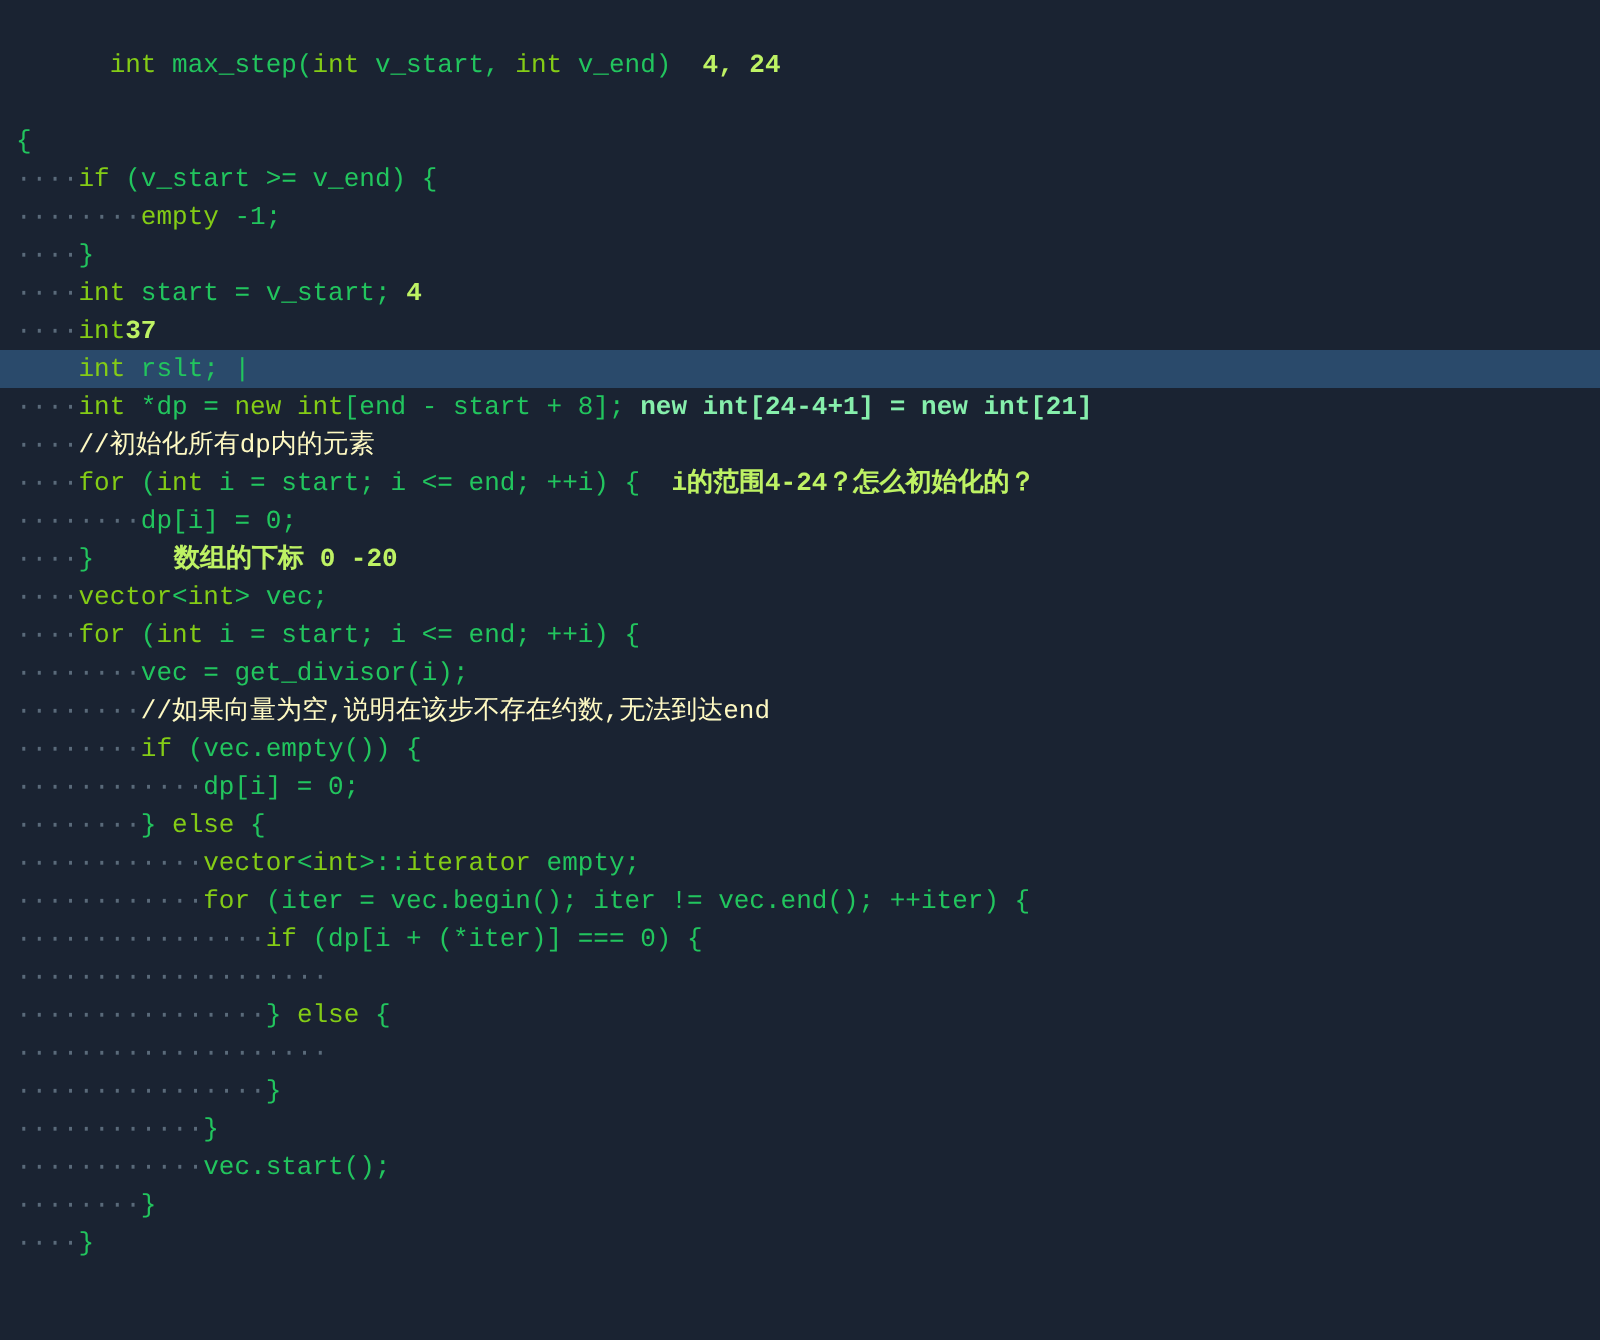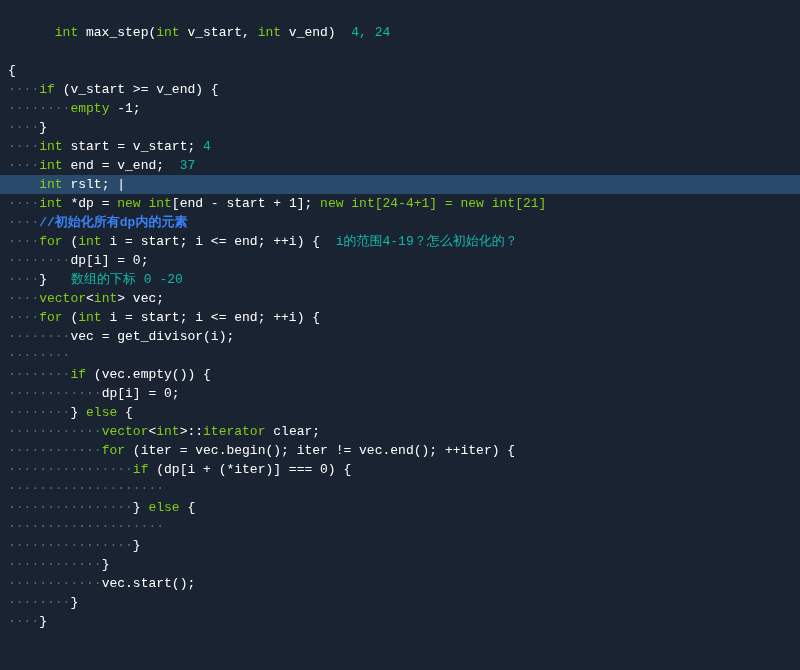--- a/index.html
+++ b/index.html
@@ -25,24 +25,24 @@
       min-height: 19px;
     }
     .line.highlighted {
       background: #2a4a6b;
     }
     .line-content {
       display: inline;
     }
     
     .kw { color: #84cc16; }
-    .comment { color: #3b82f6; font-weight: bold; }
-    .annotation-red { color: #14b8a6; font-weight: normal; }
-    .annotation-blue { color: #84cc16; font-weight: normal; }
-    .text-white { color: #ffffff; }
+    .comment { color: #fef9c3; }
+    .annotation-red { color: #bef264; font-weight: bold; }
+    .annotation-blue { color: #86efac; font-weight: bold; }
+    .text-white { color: #22c55e; }
     .dot { color: #5a6a7a; }
   </style>
 </head>
 <body>
 
 <div class="code-container">
 
   <div class="line">
     <span class="line-content">
       <span class="kw">int</span><span class="text-white"> max_step(</span><span class="kw">int</span><span class="text-white"> v_start, </span><span class="kw">int</span><span class="text-white"> v_end)  </span><span class="annotation-red">4, 24</span>
@@ -63,78 +63,78 @@
 
   <div class="line">
     <span class="dot">····</span><span class="text-white">}</span>
   </div>
 
   <div class="line">
     <span class="dot">····</span><span class="kw">int</span><span class="text-white"> start = v_start; </span><span class="annotation-red">4</span>
   </div>
 
   <div class="line">
-    <span class="dot">····</span><span class="kw">int</span><span class="text-white"> end = v_end;  </span><span class="annotation-red">37</span>
+    <span class="dot">····</span><span class="kw">int</span><span class="annotation-red">37</span>
   </div>
 
   <div class="line highlighted">
     <span class="dot">    </span><span class="kw">int</span><span class="text-white"> rslt; |</span>
   </div>
 
   <div class="line">
-    <span class="dot">····</span><span class="kw">int</span><span class="text-white"> *dp = </span><span class="kw">new</span><span class="text-white"> </span><span class="kw">int</span><span class="text-white">[end - start + 1]; </span><span class="annotation-blue">new int[24-4+1] = new int[21]</span>
+    <span class="dot">····</span><span class="kw">int</span><span class="text-white"> *dp = </span><span class="kw">new</span><span class="text-white"> </span><span class="kw">int</span><span class="text-white">[end - start + 8]; </span><span class="annotation-blue">new int[24-4+1] = new int[21]</span>
   </div>
 
   <div class="line">
     <span class="dot">····</span><span class="comment">//初始化所有dp内的元素</span>
   </div>
 
   <div class="line">
-    <span class="dot">····</span><span class="kw">for</span><span class="text-white"> (</span><span class="kw">int</span><span class="text-white"> i = start; i &lt;= end; ++i) {  </span><span class="annotation-red">i的范围4-19？怎么初始化的？</span>
+    <span class="dot">····</span><span class="kw">for</span><span class="text-white"> (</span><span class="kw">int</span><span class="text-white"> i = start; i &lt;= end; ++i) {  </span><span class="annotation-red">i的范围4-24？怎么初始化的？</span>
   </div>
 
   <div class="line">
     <span class="dot">········</span><span class="text-white">dp[i] = 0;</span>
   </div>
 
   <div class="line">
     <span class="dot">····</span><span class="text-white">}</span>
-    <span style="margin-left: 24px;" class="annotation-red">数组的下标 0 -20</span>
+    <span style="margin-left: 40px;" class="annotation-red">数组的下标 0 -20</span>
   </div>
 
   <div class="line">
     <span class="dot">····</span><span class="kw">vector</span><span class="text-white">&lt;</span><span class="kw">int</span><span class="text-white">&gt; vec;</span>
   </div>
 
   <div class="line">
     <span class="dot">····</span><span class="kw">for</span><span class="text-white"> (</span><span class="kw">int</span><span class="text-white"> i = start; i &lt;= end; ++i) {</span>
   </div>
 
   <div class="line">
     <span class="dot">········</span><span class="text-white">vec = get_divisor(i);</span>
   </div>
 
   <div class="line">
-    <span class="dot">········</span>
+    <span class="dot">········</span><span class="comment">//如果向量为空,说明在该步不存在约数,无法到达end</span>
   </div>
 
   <div class="line">
     <span class="dot">········</span><span class="kw">if</span><span class="text-white"> (vec.empty()) {</span>
   </div>
 
   <div class="line">
     <span class="dot">············</span><span class="text-white">dp[i] = 0;</span>
   </div>
 
   <div class="line">
     <span class="dot">········</span><span class="text-white">} </span><span class="kw">else</span><span class="text-white"> {</span>
   </div>
 
   <div class="line">
-    <span class="dot">············</span><span class="kw">vector</span><span class="text-white">&lt;</span><span class="kw">int</span><span class="text-white">&gt;::</span><span class="kw">iterator</span><span class="text-white"> clear;</span>
+    <span class="dot">············</span><span class="kw">vector</span><span class="text-white">&lt;</span><span class="kw">int</span><span class="text-white">&gt;::</span><span class="kw">iterator</span><span class="text-white"> empty;</span>
   </div>
 
   <div class="line">
     <span class="dot">············</span><span class="kw">for</span><span class="text-white"> (iter = vec.begin(); iter != vec.end(); ++iter) {</span>
   </div>
 
   <div class="line">
     <span class="dot">················</span><span class="kw">if</span><span class="text-white"> (dp[i + (*iter)] === 0) {</span>
   </div>
 

